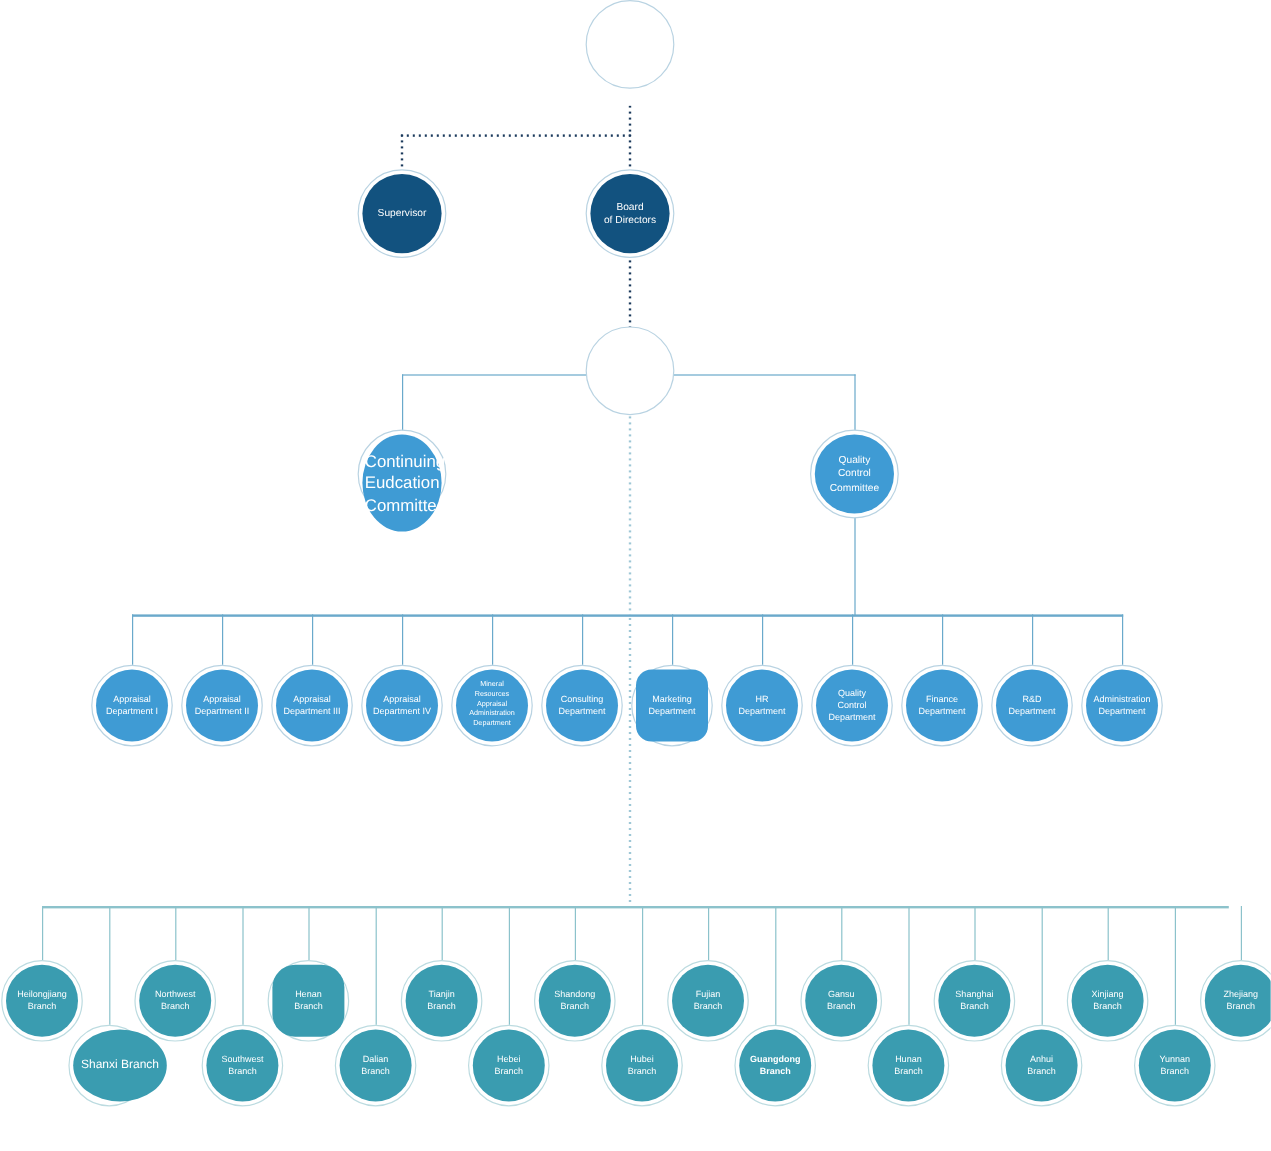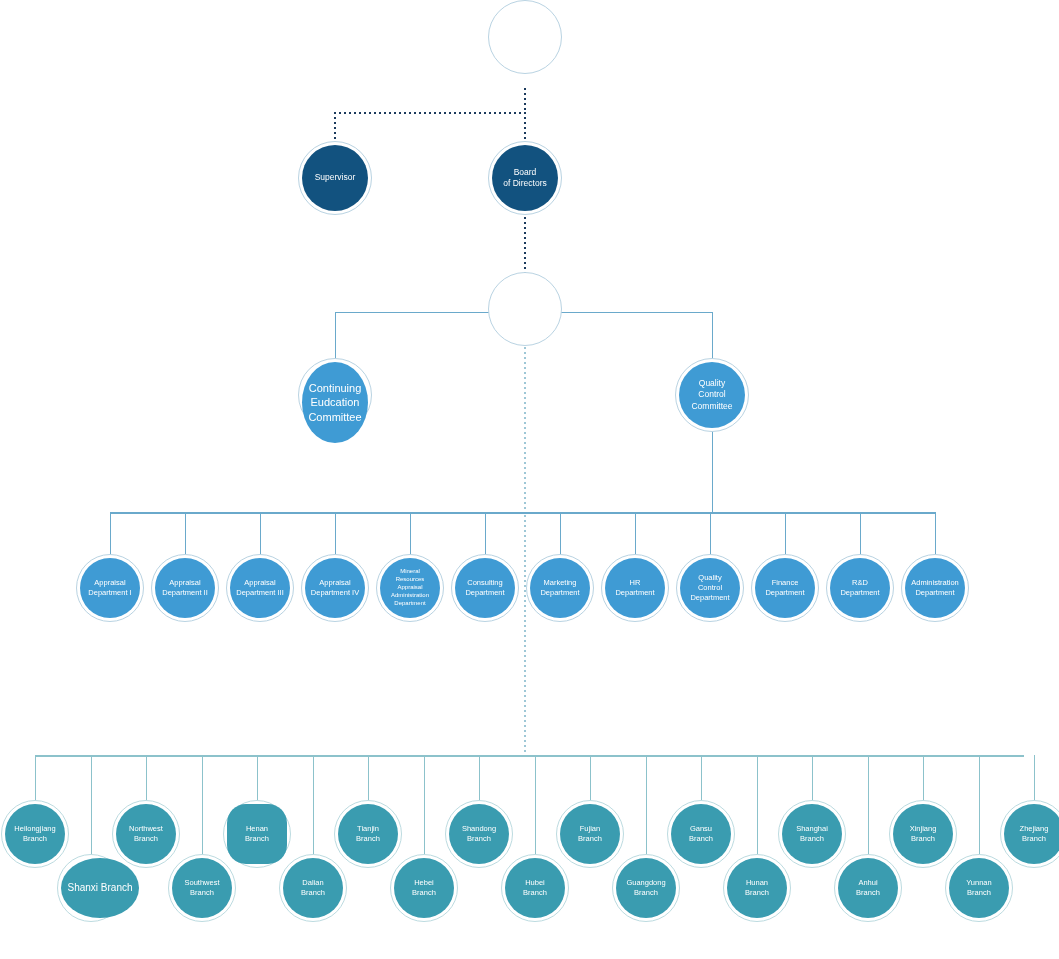--- a/index.html
+++ b/index.html
@@ -120,21 +120,21 @@
 
   <div class="ring" style="left:488px; top:141px; width:74px; height:74px;"></div>
   <div class="node n-navy" style="left:492px; top:145px; width:66px; height:66px; font-size:8.5px;">
     <span class="label">Board
 of Directors</span>
   </div>
 
   <div class="ring" style="left:488px; top:272px; width:74px; height:74px;"></div>
 
   <div class="ring" style="left:298px; top:358px; width:74px; height:74px;"></div>
-  <div class="node n-blue" style="left:302px; top:362px; width:66px; height:81px; font-size:11px;align-items:center;">
+  <div class="node n-blue" style="left:302px; top:362px; width:66px; height:81px; font-size:14px;align-items:center;">
     <span class="label">Continuing
 Eudcation
 Committee</span>
   </div>
 
   <div class="ring" style="left:675px; top:358px; width:74px; height:74px;"></div>
   <div class="node n-blue" style="left:679px; top:362px; width:66px; height:66px; font-size:8.5px;">
     <span class="label">Quality
 Control
 Committee</span>
@@ -175,21 +175,21 @@
 Department</span>
       </div>
       <div class="line v" style="left: 485px; top: 512px; height: 42px;"></div>
       <div class="ring" style="left: 451px; top: 554px; width: 68px; height: 68px;"></div>
       <div class="node n-blue" style="left: 455px; top: 558px; width: 60px; height: 60px; font-size: 7.5px;">
         <span class="label">Consulting
 Department</span>
       </div>
       <div class="line v" style="left: 560px; top: 512px; height: 42px;"></div>
       <div class="ring" style="left: 526px; top: 554px; width: 68px; height: 68px;"></div>
-      <div class="node n-blue" style="left: 530px; top: 558px; width: 60px; height: 60px; font-size: 7.5px;">
+      <div class="node n-blue" style="left: 530px; top: 558px; width: 60px; height: 60px; font-size: 7.5px; border-radius: 13px;">
         <span class="label">Marketing
 Department</span>
       </div>
       <div class="line v" style="left: 635px; top: 512px; height: 42px;"></div>
       <div class="ring" style="left: 601px; top: 554px; width: 68px; height: 68px;"></div>
       <div class="node n-blue" style="left: 605px; top: 558px; width: 60px; height: 60px; font-size: 7.5px;">
         <span class="label">HR
 Department</span>
       </div>
       <div class="line v" style="left: 710px; top: 512px; height: 42px;"></div>
@@ -280,21 +280,21 @@
 Branch</span>
       </div>
       <div class="line v teal" style="left: 590px; top: 755px; height: 45px;"></div>
       <div class="ring teal" style="left: 556px; top: 800px; width: 68px; height: 68px;"></div>
       <div class="node n-teal" style="left: 560px; top: 804px; width: 60px; height: 60px; font-size: 7.5px;">
         <span class="label">Fujian
 Branch</span>
       </div>
       <div class="line v teal" style="left: 646px; top: 755px; height: 99px;"></div>
       <div class="ring teal" style="left: 612px; top: 854px; width: 68px; height: 68px;"></div>
-      <div class="node n-teal" style="left: 616px; top: 858px; width: 60px; height: 60px; font-size: 7.5px;">
+      <div class="node n-teal" style="left: 616px; top: 858px; width: 60px; height: 60px; font-size: 7.5px; font-weight: bold;">
         <span class="label">Guangdong
 Branch</span>
       </div>
       <div class="line v teal" style="left: 701px; top: 755px; height: 45px;"></div>
       <div class="ring teal" style="left: 667px; top: 800px; width: 68px; height: 68px;"></div>
       <div class="node n-teal" style="left: 671px; top: 804px; width: 60px; height: 60px; font-size: 7.5px;">
         <span class="label">Gansu
 Branch</span>
       </div>
       <div class="line v teal" style="left: 757px; top: 755px; height: 99px;"></div>

